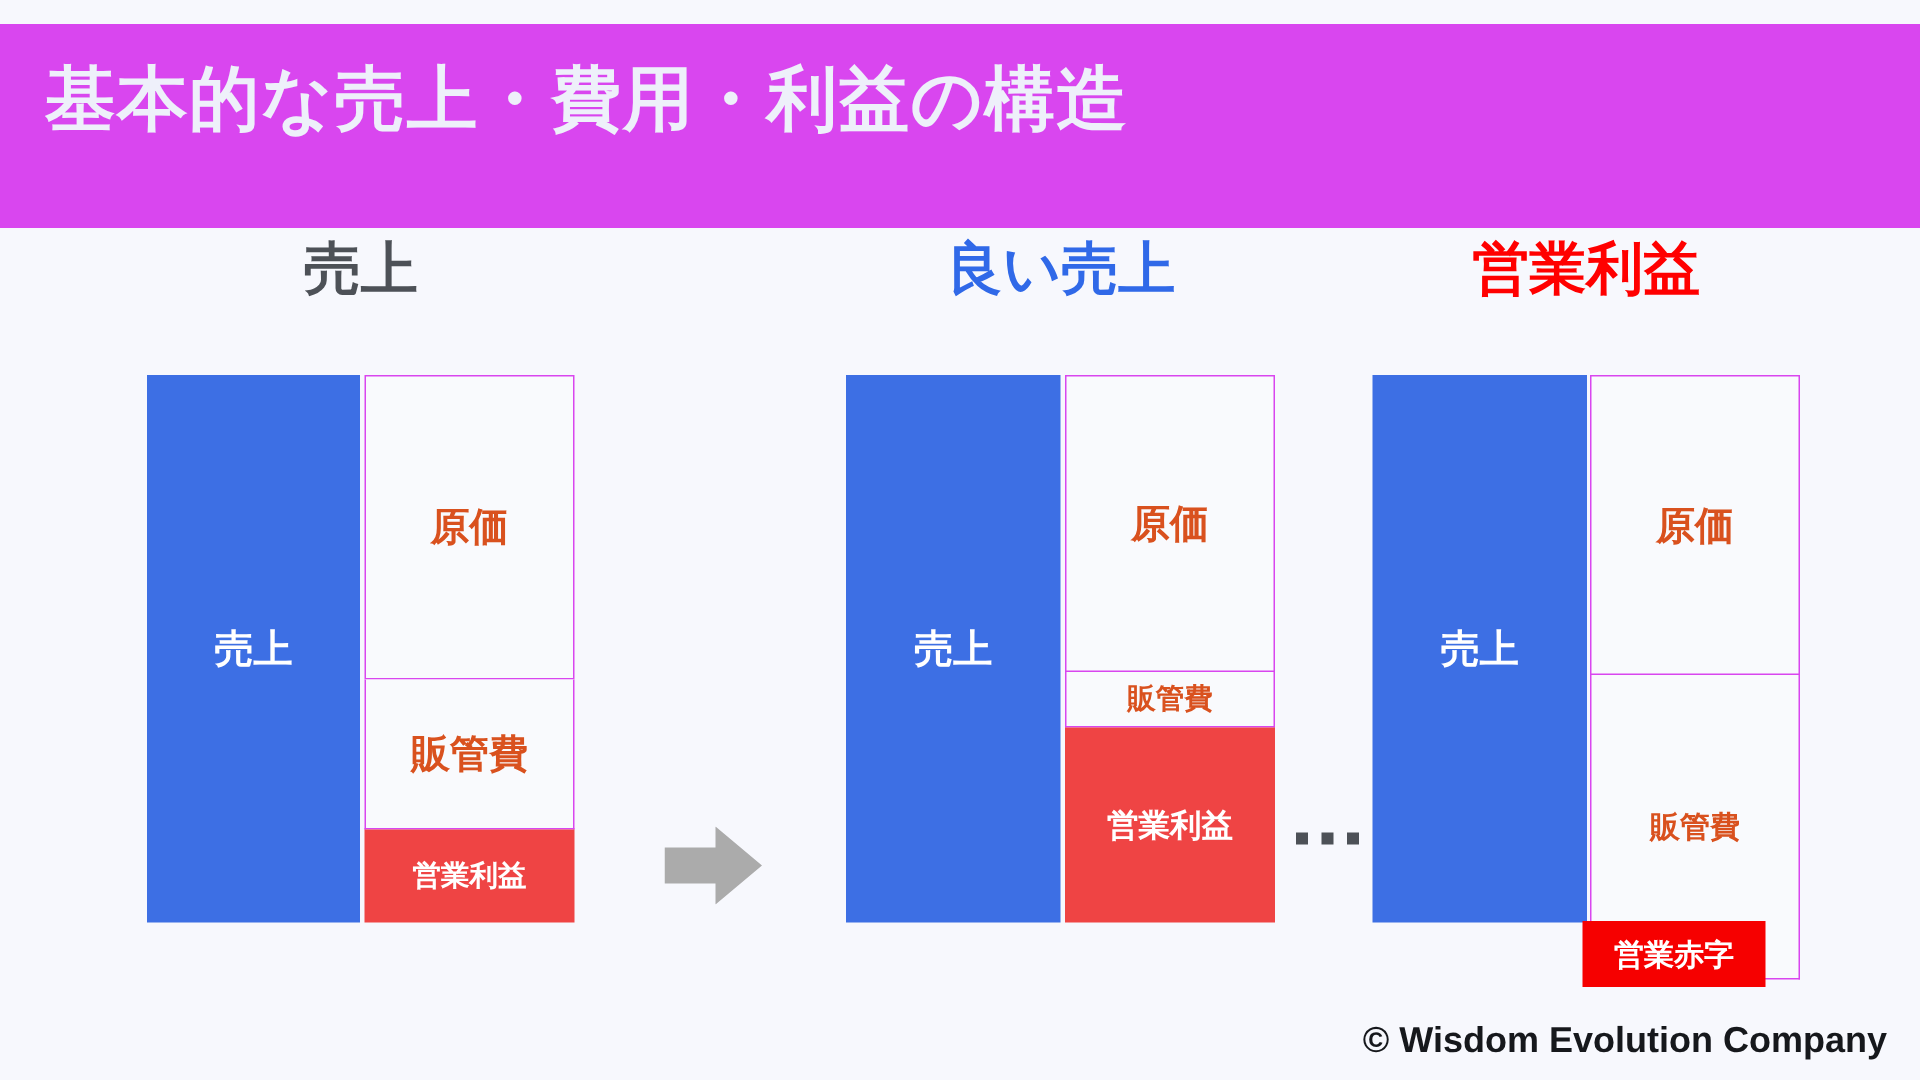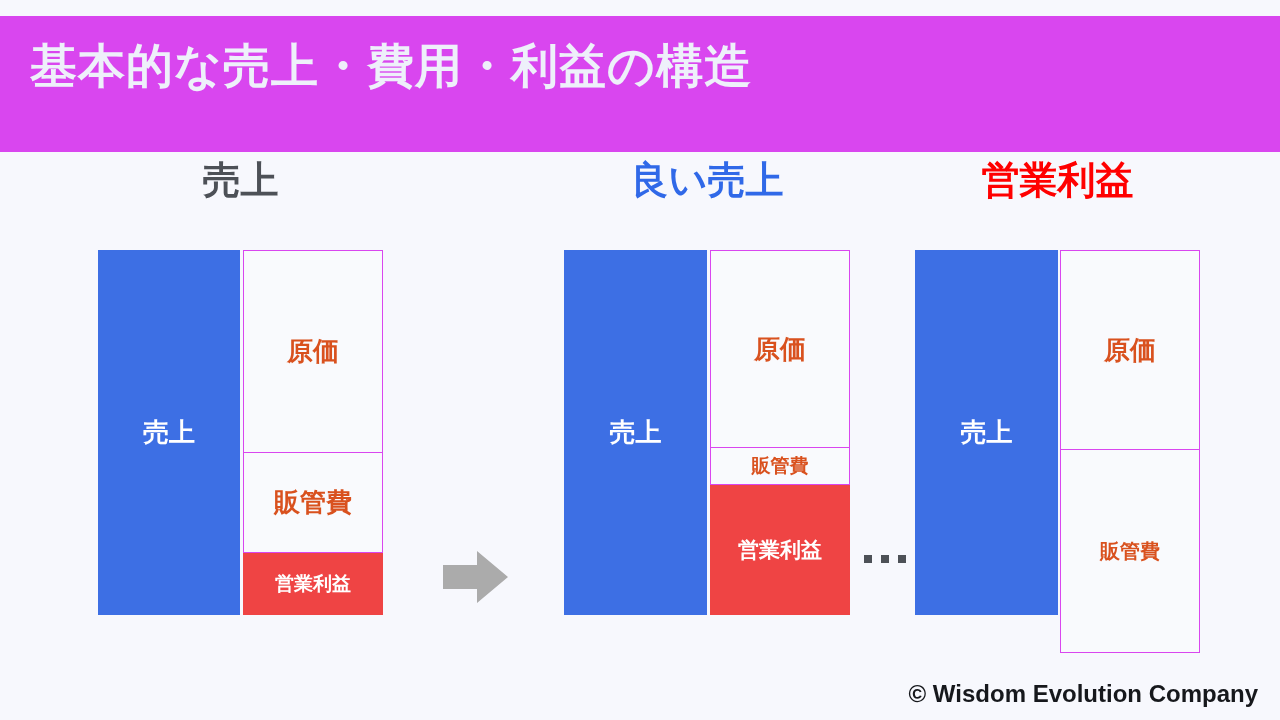--- a/index.html
+++ b/index.html
@@ -192,18 +192,19 @@
 
   <div class="group">
 
     <div class="group-heading" style="left:915px; width:285px; color:#ff0000;">営業利益</div>
 
     <div class="revenue-bar" style="left:915px; top:114px; width:143px; height:365px; font-size:26px;">売上</div>
 
     <div class="cost-stack" style="left:1060px; top:114px; width:140px; height:403px;">
       <div class="cost-cell" style="left:0; top:0; width:140px; height:200px; font-size:26px;">原価</div>
       <div class="cost-cell no-top" style="left:0; top:200px; width:140px; height:203px; font-size:20px;">販管費</div>
+      <div class="loss-cell" style="left:-5px; top:364px; width:122px; height:44px; font-size:20px;">営業赤字</div>
     </div>
   </div>
 
 </div>
 
 <div class="footer-credit">© Wisdom Evolution Company</div>
 
 </body></html>

